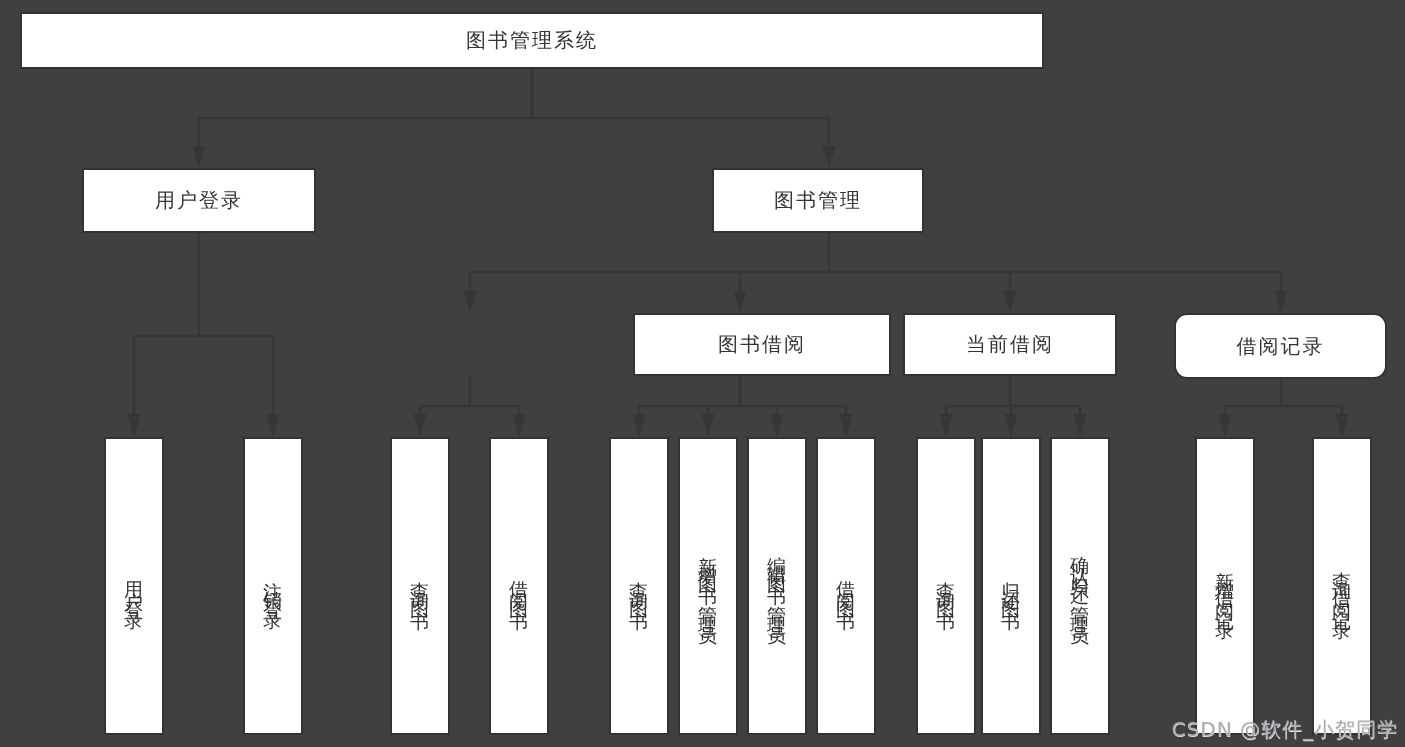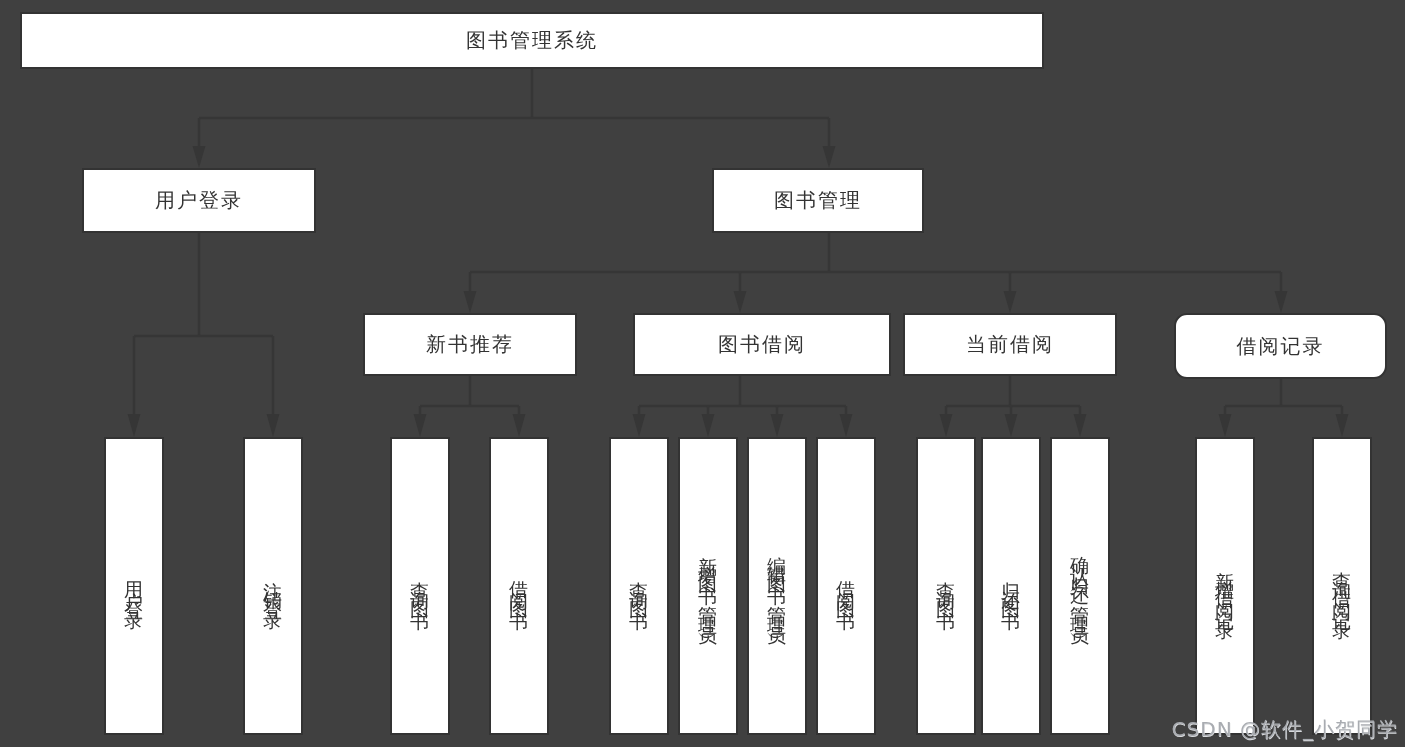--- a/index.html
+++ b/index.html
@@ -135,23 +135,20 @@
     <span>图书管理系统</span>
   </div>
 
   <div class="node" style="left:82px; top:168px; width:234px; height:65px;">
     <span>用户登录</span>
   </div>
   <div class="node" style="left:712px; top:168px; width:212px; height:65px;">
     <span>图书管理</span>
   </div>
 
-  <div class="node" style="left:363px; top:313px; width:214px; height:63px;">
-    <span>新书推荐</span>
-  </div>
   <div class="node" style="left:633px; top:313px; width:258px; height:63px;">
     <span>图书借阅</span>
   </div>
   <div class="node" style="left:903px; top:313px; width:214px; height:63px;">
     <span>当前借阅</span>
   </div>
   <div class="node" style="left:1174px; top:313px; width:213px; height:66px;border-radius:13px;">
     <span>借阅记录</span>
   </div>
 

